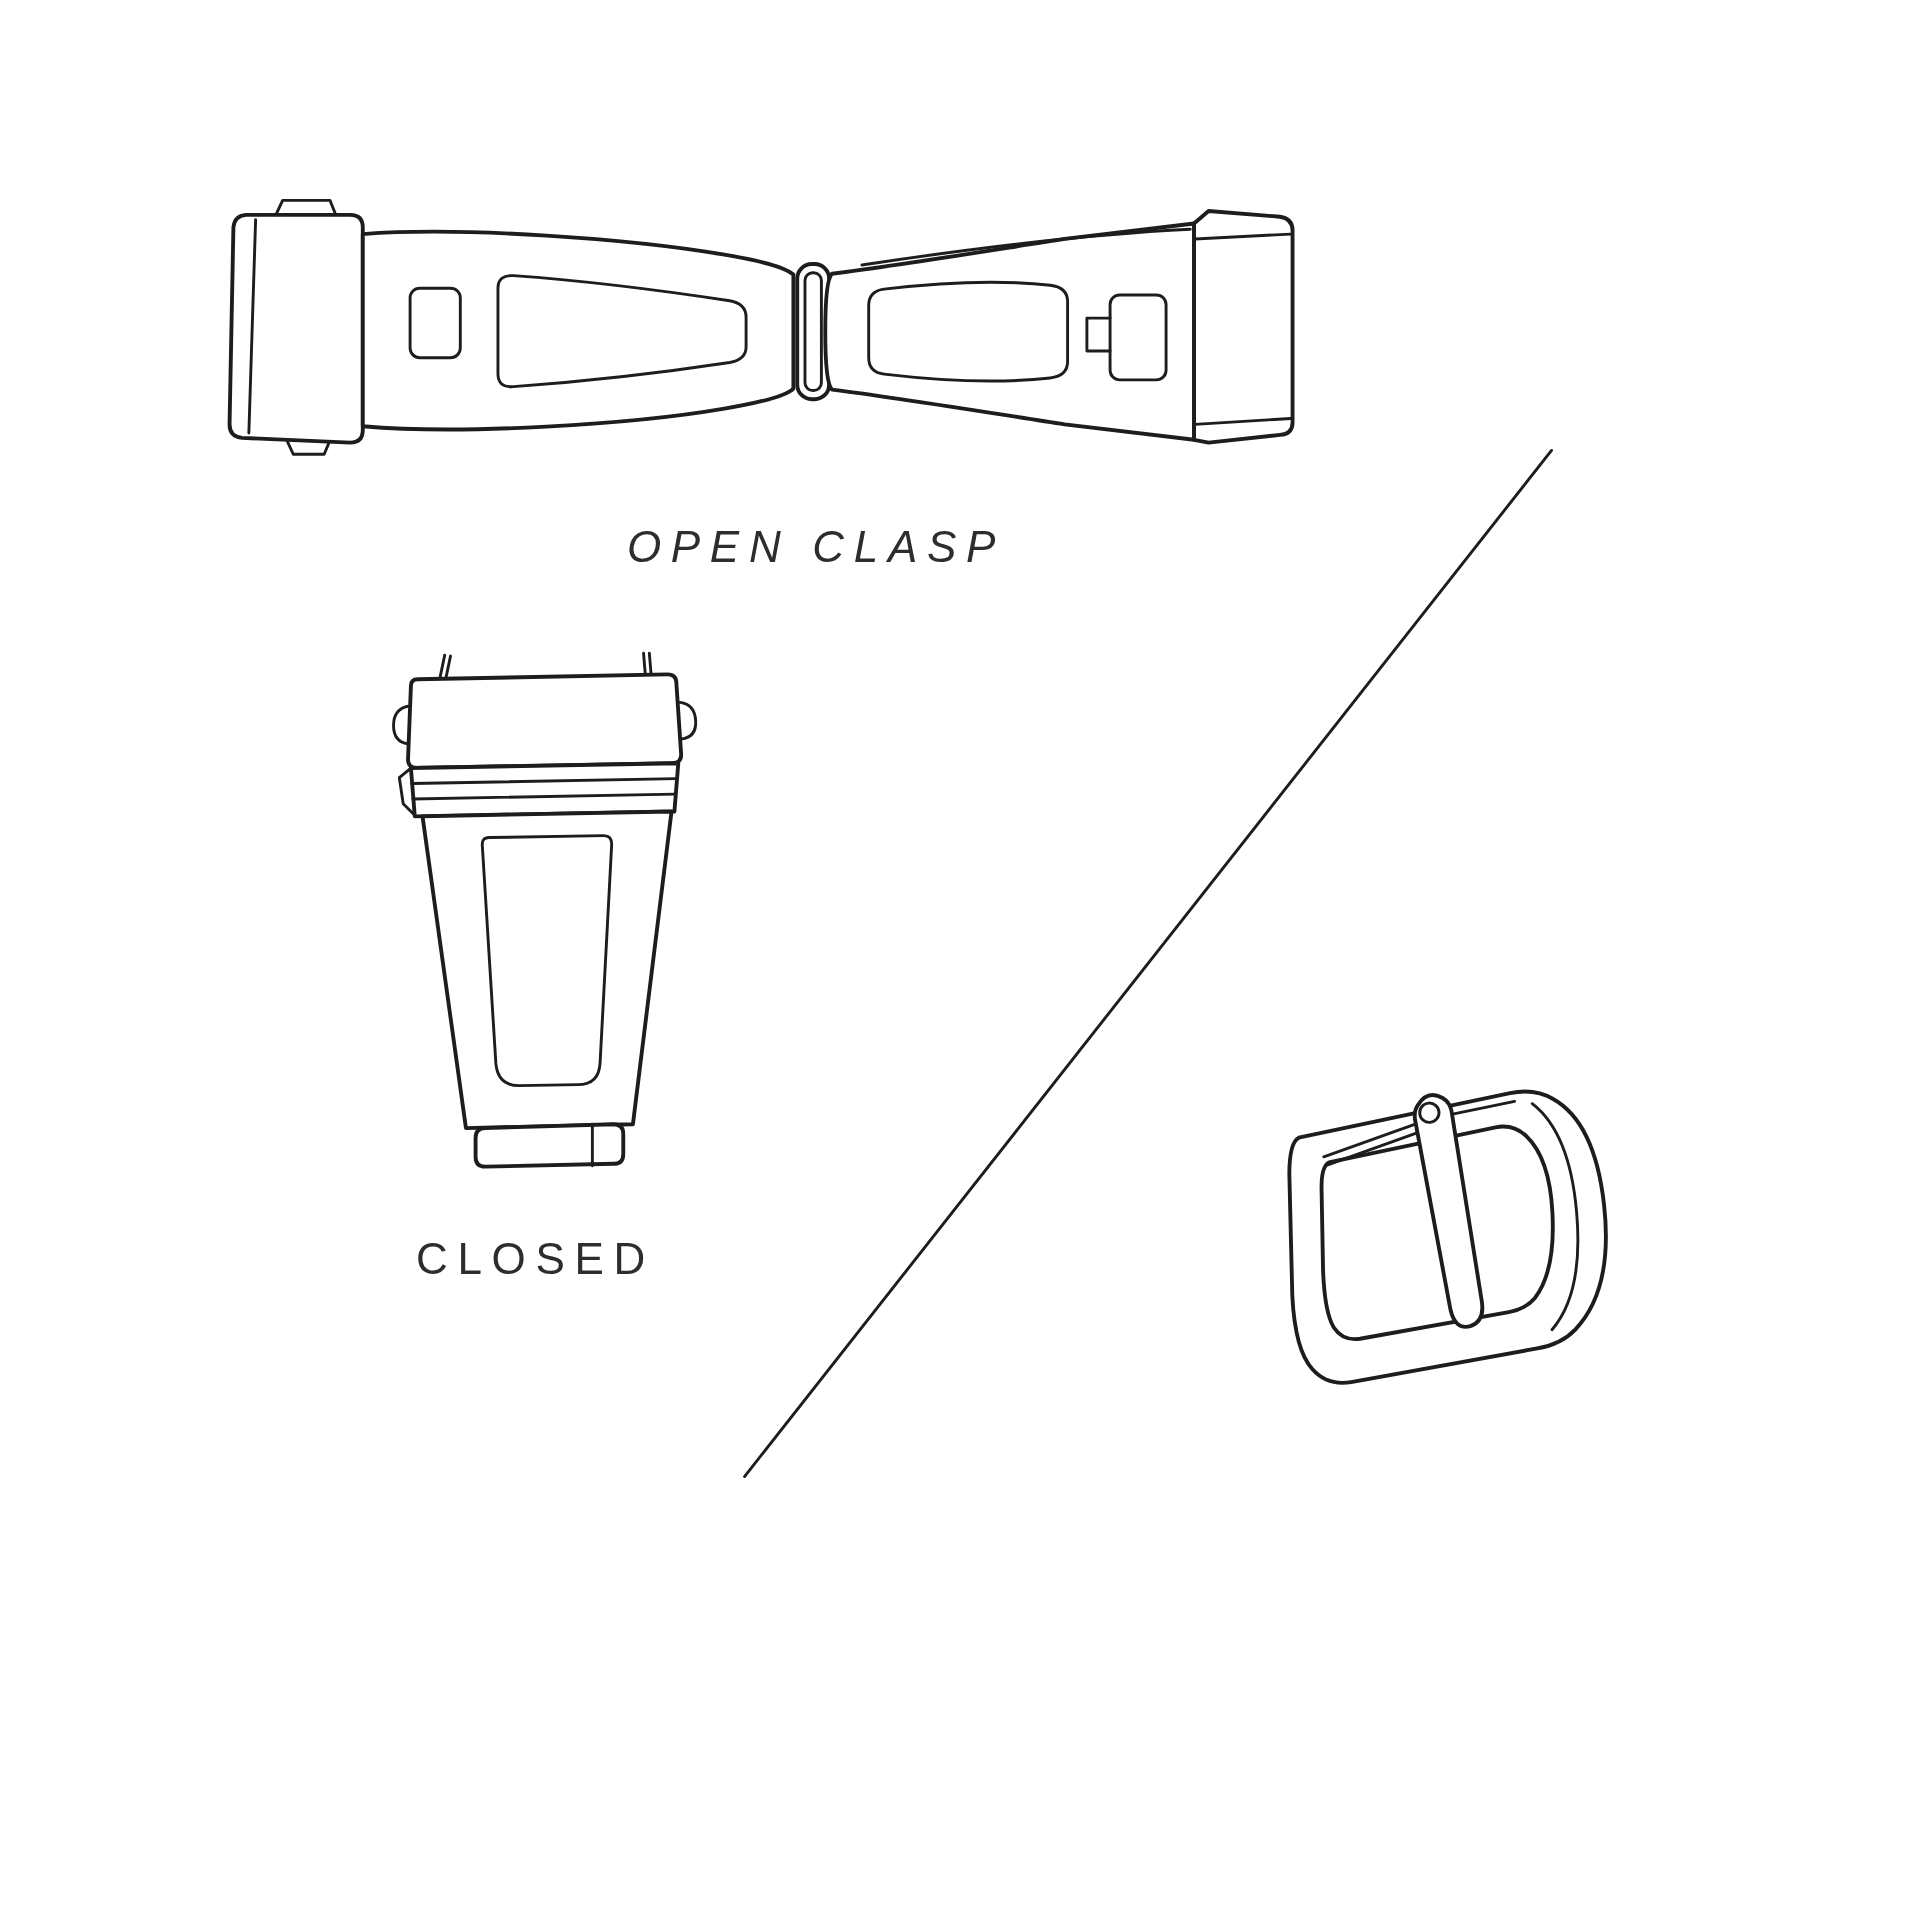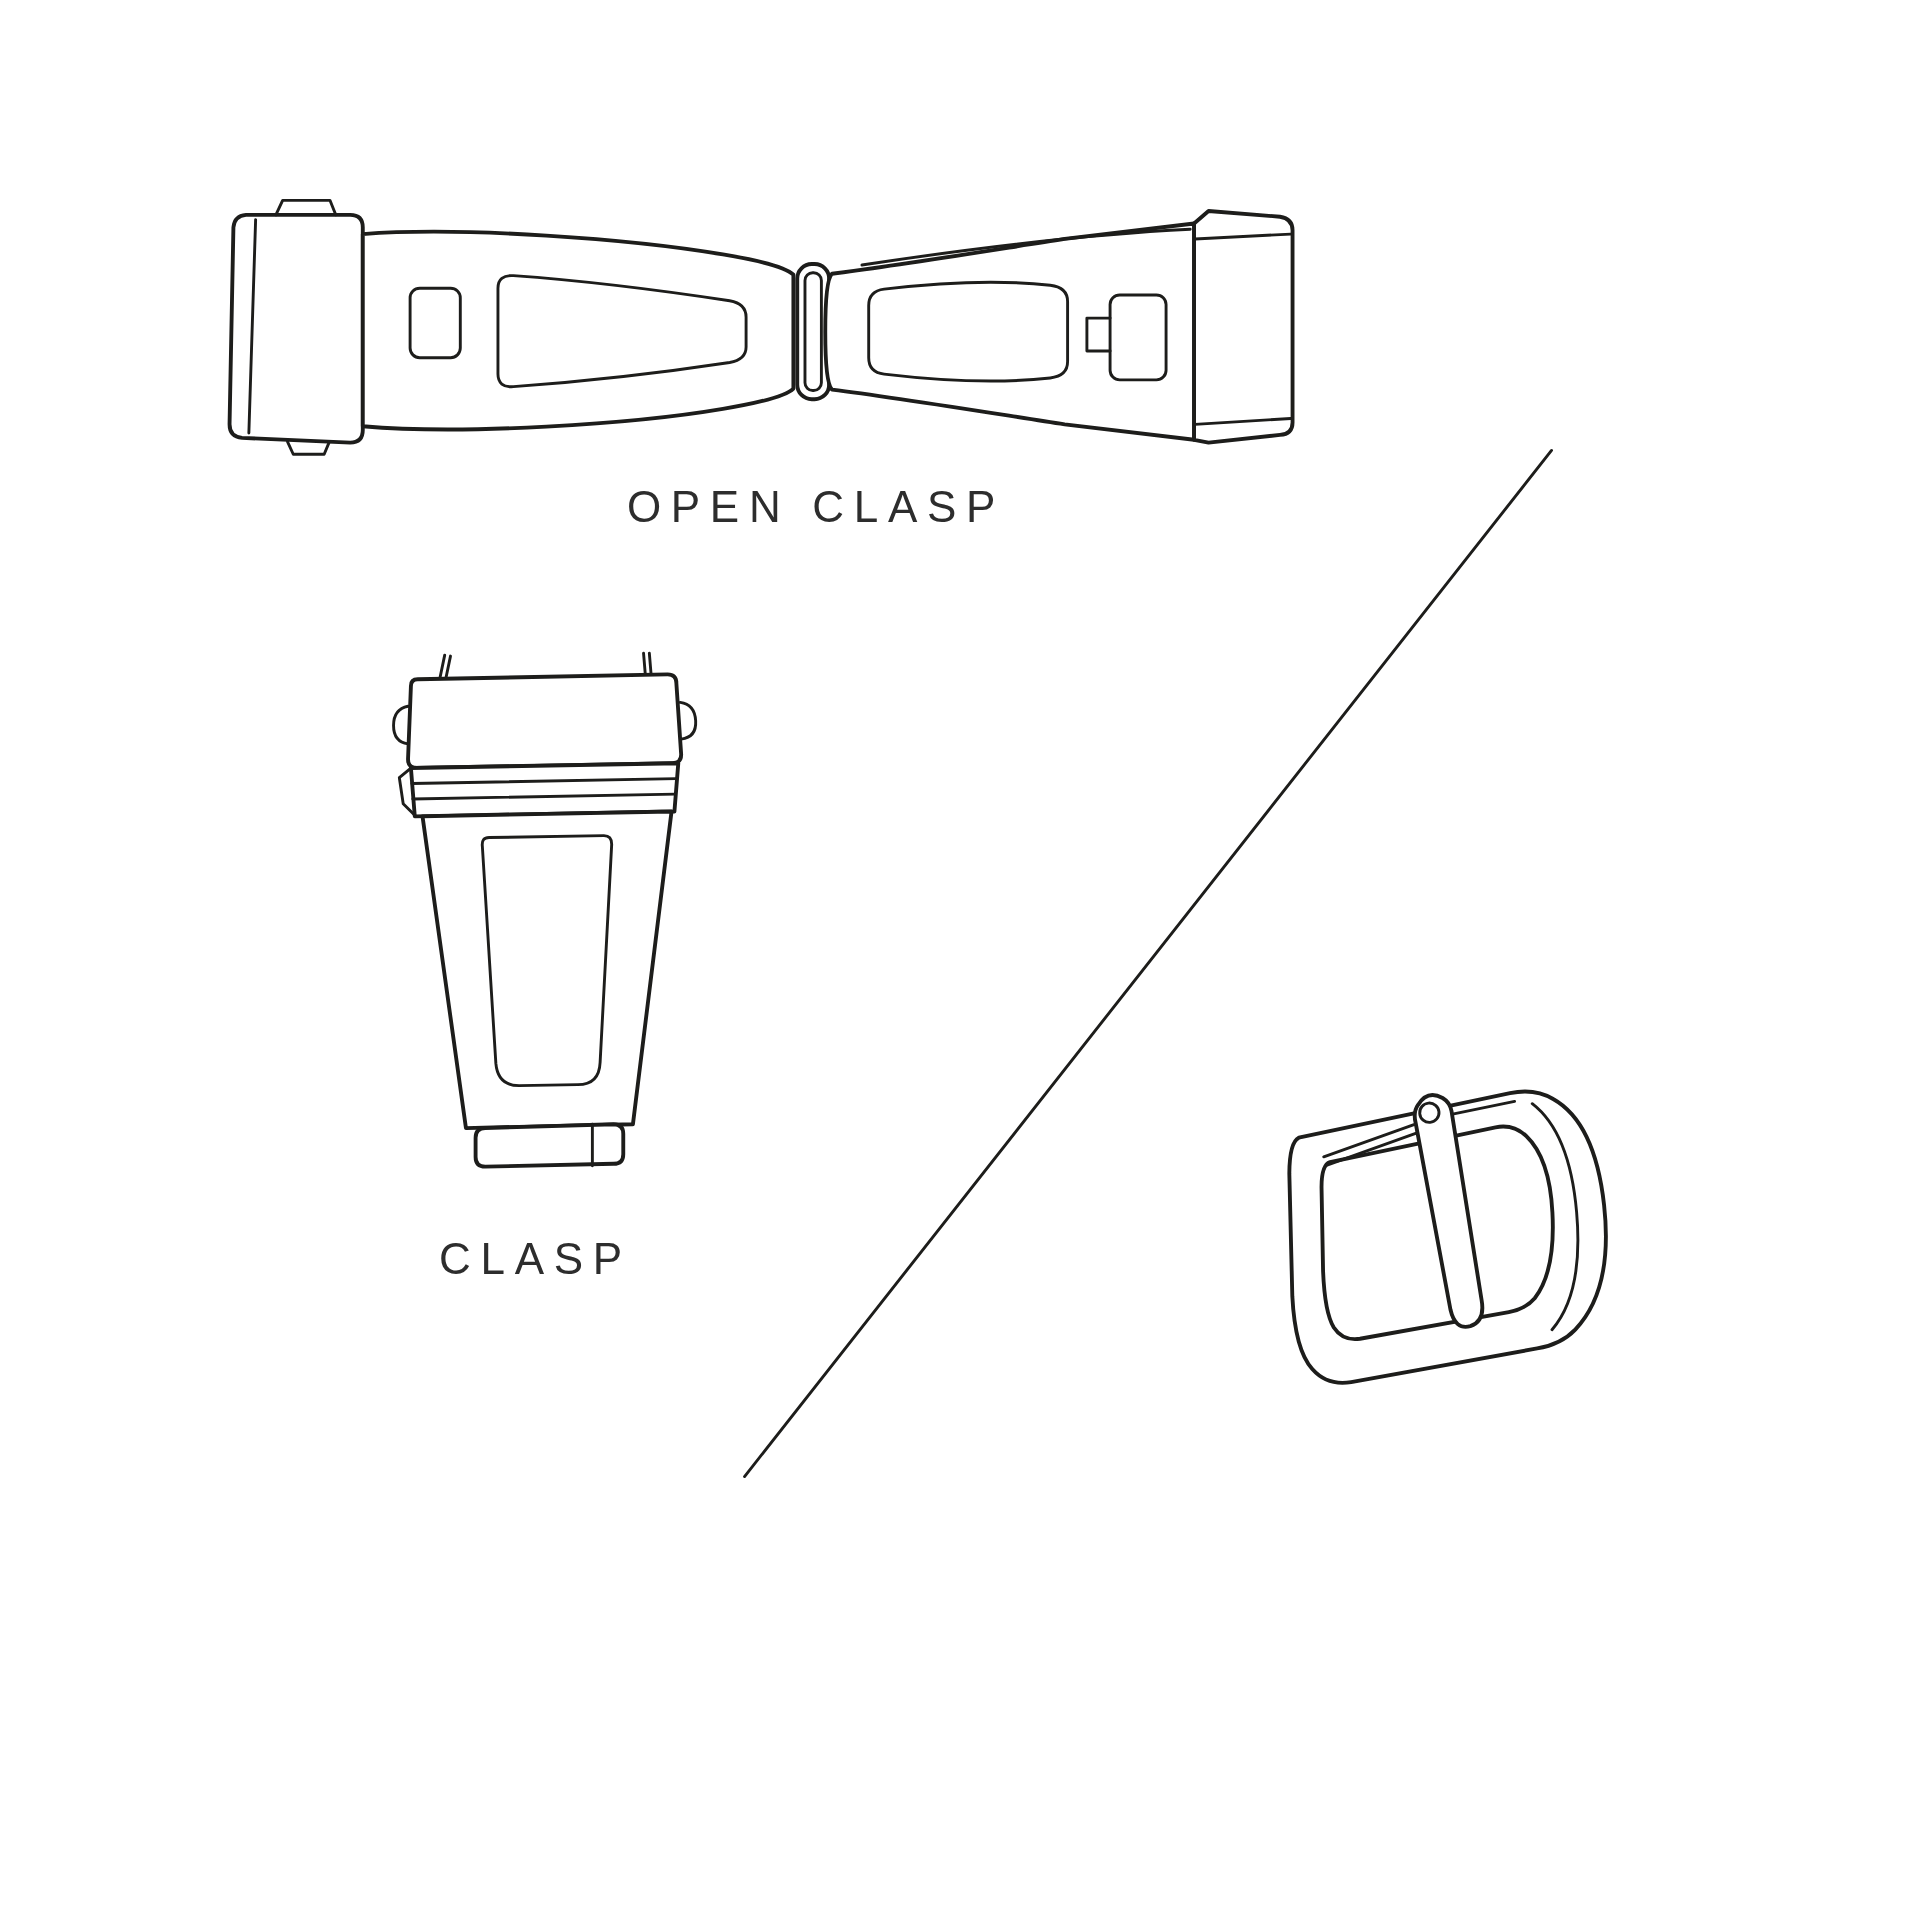--- a/index.html
+++ b/index.html
@@ -51,21 +51,21 @@
       <path class="ln" d="M 691 117 Q 792 105 863 113 Q 881 115 881 130 L 881 192 Q 881 207 863 209 Q 792 217 691 205 Q 675 203 675 188 L 675 134 Q 675 119 691 117 Z"></path>
       <rect class="ln" x="925" y="123" width="58" height="88" rx="10"></rect>
       <path class="ln" d="M 925 147 L 901 147 L 901 181 L 925 181"></path>
 
       <path d="M 1012 49 L 1027 36 L 1101 42 Q 1114 44 1114 56 L 1114 255 Q 1114 267 1101 268 L 1027 276 L 1012 273 Z"></path>
       <path class="ln" d="M 1013 65 L 1112 60"></path>
       <path class="ln" d="M 1013 257 L 1112 251"></path>
     </g>
   </svg>
 
-  <div class="abs label" style="left:425px; top:482px; width:782px;">OPEN CLASP</div>
+  <div class="abs label" style="left:425px; top:522px; width:782px;font-style:italic;">OPEN CLASP</div>
 
   <svg class="abs" style="left:381px; top:649px;" width="333" height="546" viewBox="0 0 345 565">
     <g class="shape">
 
       <path class="ln" d="M 66 6 L 61 30 M 72 7 L 67 31"></path>
       <path class="ln" d="M 272 4 L 274 28 M 278 4 L 280 28"></path>
 
       <path class="ln" d="M 28 59 Q 13 62 13 79 Q 13 96 28 98"></path>
       <path class="ln" d="M 310 55 Q 325 57 326 74 Q 327 91 311 93"></path>
 
@@ -76,21 +76,21 @@
       <path class="ln" d="M 31 123 L 19 133 L 23 160 L 35 172"></path>
 
       <path d="M 43 173 L 301 168 L 261 492 L 88 496 Z"></path>
       <path class="ln" d="M 112 195 Q 104 195 105 204 L 119 429 Q 121 452 143 452 L 204 451 Q 226 451 227 428 L 239 202 Q 239 193 231 193 Z"></path>
 
       <path d="M 108 496 L 241 492 Q 251 492 251 502 L 251 523 Q 251 533 241 533 L 108 536 Q 98 536 98 526 L 98 506 Q 98 496 108 496 Z"></path>
       <path class="ln" d="M 219 492 L 219 535"></path>
     </g>
   </svg>
 
-  <div class="abs label" style="left:246px; top:1234px; width:579px;">CLASP</div>
+  <div class="abs label" style="left:246px; top:1234px; width:579px;">CLOSED</div>
 
   <svg class="abs" style="left:729px; top:434px;" width="840" height="1057" viewBox="0 0 870 1095">
     <line class="ln" x1="852" y1="17" x2="16" y2="1080"></line>
   </svg>
 
   <svg class="abs" style="left:1218px; top:1062px;" width="444" height="367" viewBox="0 0 460 380">
     <g class="shape" transform="rotate(-5 230 190)">
 
       <path d="M 94 66 L 316 39 Q 342 36 360 49 Q 401 77 403 163 Q 405 251 362 289 Q 346 303 321 305 L 126 323 Q 101 325 87 306 Q 71 285 73 229 L 81 102 Q 84 70 94 66 Z"></path>
 

